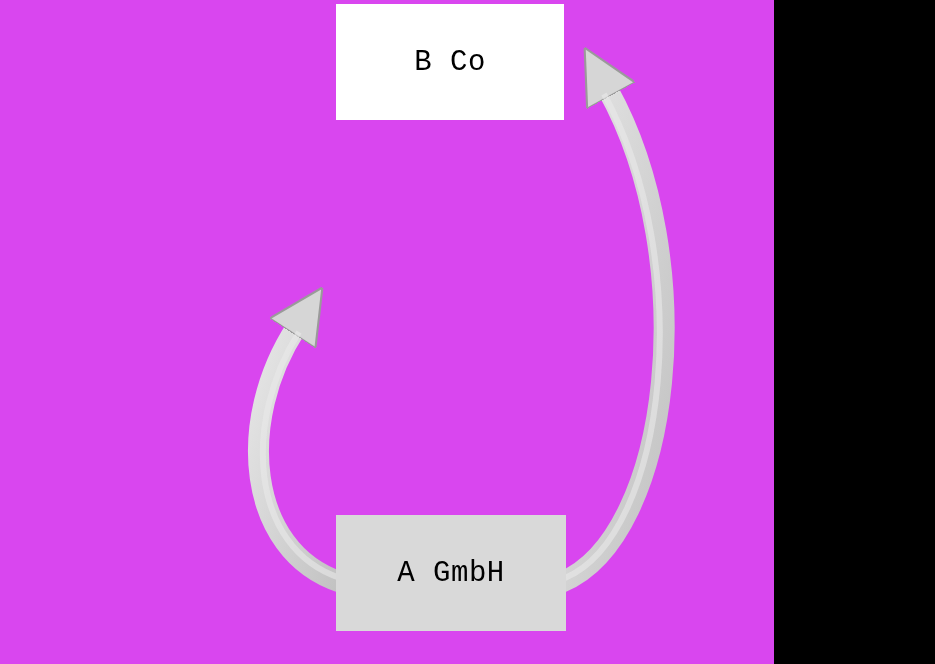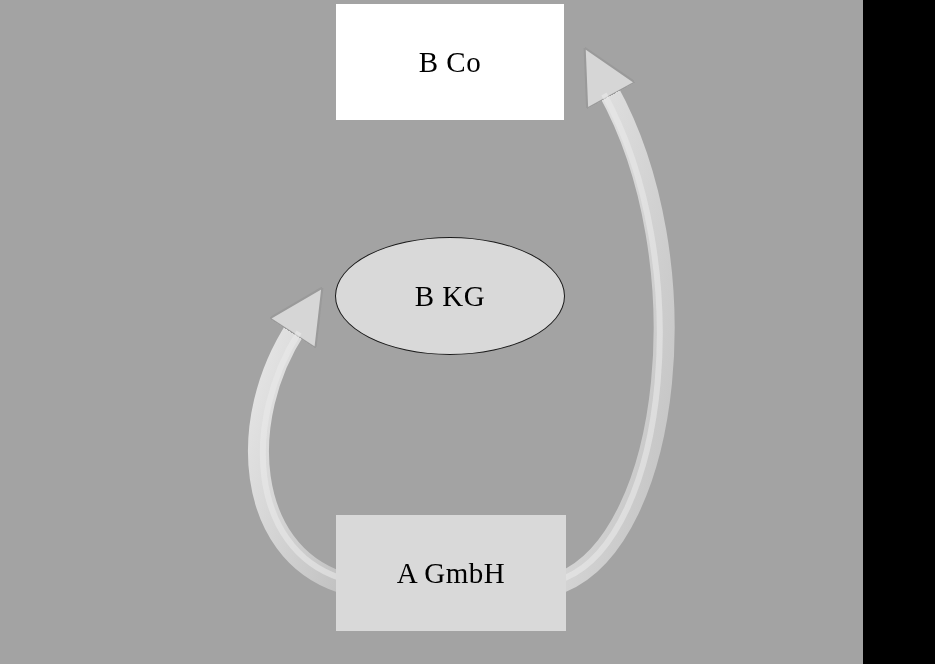--- a/index.html
+++ b/index.html
@@ -2,25 +2,25 @@
 <html><head>
 <meta charset="utf-8">
 <style>
   html, body {
     margin: 0;
     padding: 0;
     background: #000;
   }
   .canvas {
     position: relative;
-    width: 863px;
+    width: 774px;
     height: 664px;
-    background: #a3a3a3;
+    background: #d946ef;
     overflow: hidden;
-    font-family: Liberation Serif, serif;
+    font-family: Liberation Mono, monospace;
   }
   .arrows-layer {
     position: absolute;
     left: 0;
     top: 0;
     width: 935px;
     height: 664px;
   }
   .node {
     position: absolute;
@@ -80,21 +80,18 @@
     <path d="M340,578 C250,548 242,422 299,332" fill="none" stroke="#e9e9e9" stroke-width="6" opacity="0.6"></path>
 
     <path d="M562,582 C672,536 702,260 608,90" fill="none" stroke="url(#arrowShade)" stroke-width="21" marker-end="url(#arrowhead)"></path>
     <path d="M565,578 C668,534 696,262 604,94" fill="none" stroke="#e9e9e9" stroke-width="6" opacity="0.6"></path>
   </svg>
 
   <div class="node node-b-co">
     <span class="node-label">B Co</span>
   </div>
 
-  <div class="node node-b-kg">
-    <span class="node-label">B KG</span>
-  </div>
 
   <div class="node node-a-gmbh">
     <span class="node-label">A GmbH</span>
   </div>
 
 </div>
 
 </body></html>

